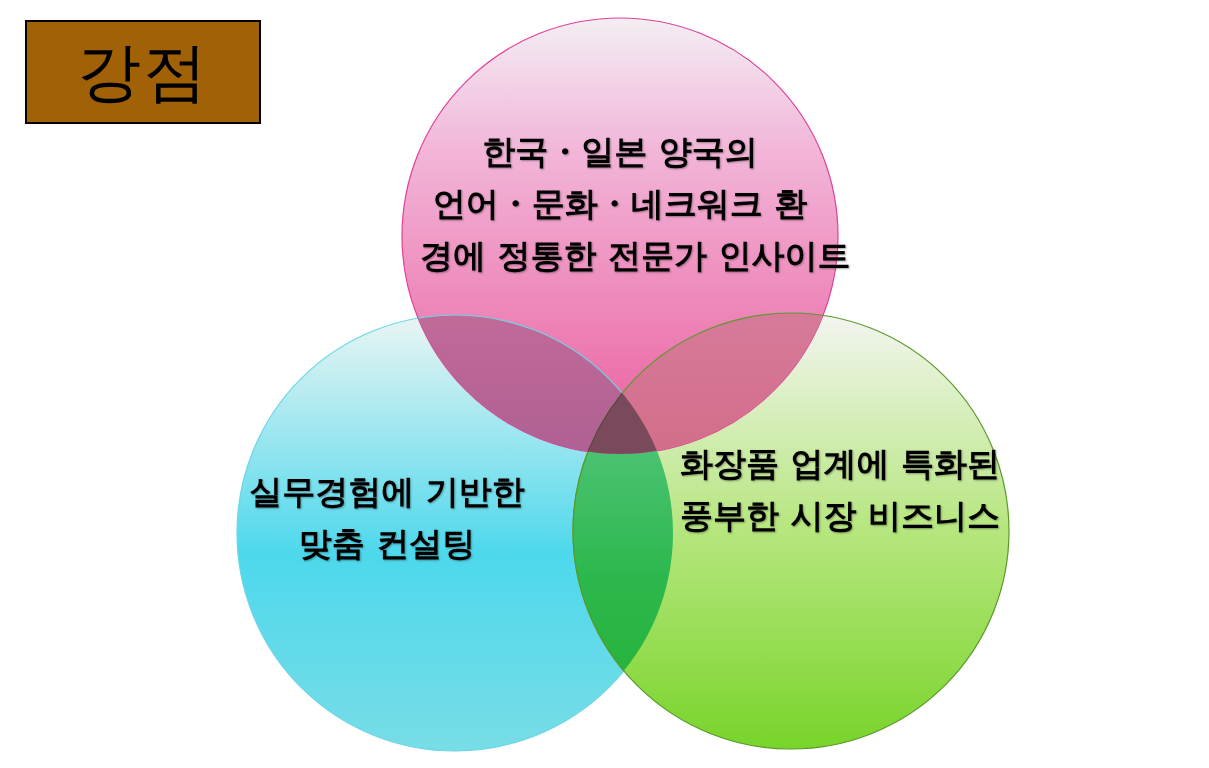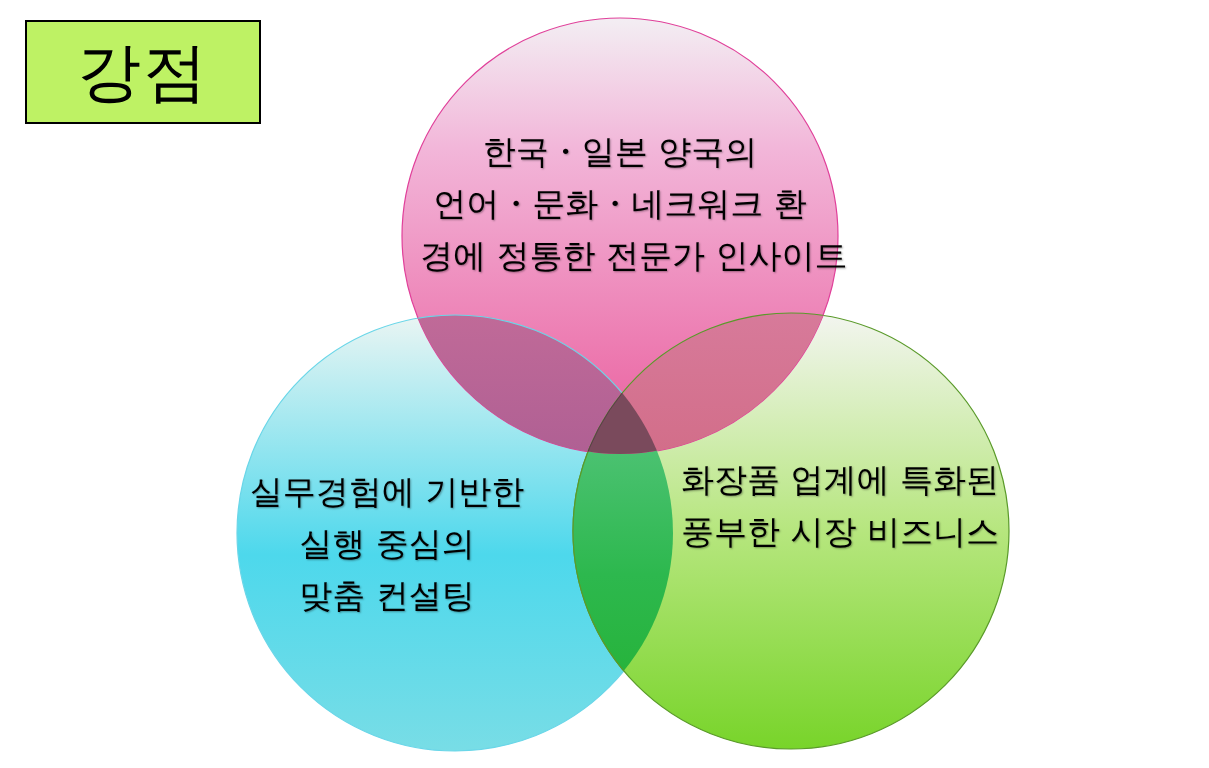--- a/index.html
+++ b/index.html
@@ -1,22 +1,22 @@
 <!DOCTYPE html>
 <html><head>
 <meta charset="utf-8">
 <style>
   html, body { margin:0; padding:0; }
   body { width:1209px; height:768px; background:#ffffff; position:relative; overflow:hidden;
          font-family: "DejaVu Sans", "Liberation Sans", sans-serif; }
   .title-box { position:absolute; left:25px; top:20px; width:232px; height:100px;
-               border:2px solid #000; background:#bef264; display:flex; align-items:center; justify-content:center; }
+               border:2px solid #000; background:#a16207; display:flex; align-items:center; justify-content:center; }
   .title-text { font-size:64px; color:#000; font-weight:normal; letter-spacing:2px; }
   svg.venn { position:absolute; left:0; top:0; }
-  .label { position:absolute; text-align:center; font-weight:normal; color:#000;
+  .label { position:absolute; text-align:center; font-weight:bold; color:#000;
            font-size:33px; line-height:52px; white-space:nowrap;
            text-shadow: 1px 1px 2px rgba(0,0,0,0.35); }
   .label div { display:block; }
 </style>
 </head>
 <body>
 
 <div class="title-box">
   <span class="title-text">강점</span>
 </div>
@@ -79,20 +79,19 @@
 </svg>
 
 <div class="label" style="left:420px; top:126px; width:400px;">
   <div>한국・일본 양국의</div>
   <div>언어・문화・네크워크 환</div>
   <div>경에 정통한 전문가 인사이트</div>
 </div>
 
 <div class="label" style="left:217px; top:466px; width:340px;">
   <div>실무경험에 기반한</div>
-  <div>실행 중심의</div>
   <div>맞춤 컨설팅</div>
 </div>
 
-<div class="label" style="left:660px; top:454px; width:360px;">
+<div class="label" style="left:660px; top:438px; width:360px;">
   <div>화장품 업계에 특화된</div>
   <div>풍부한 시장 비즈니스</div>
 </div>
 
 </body></html>

